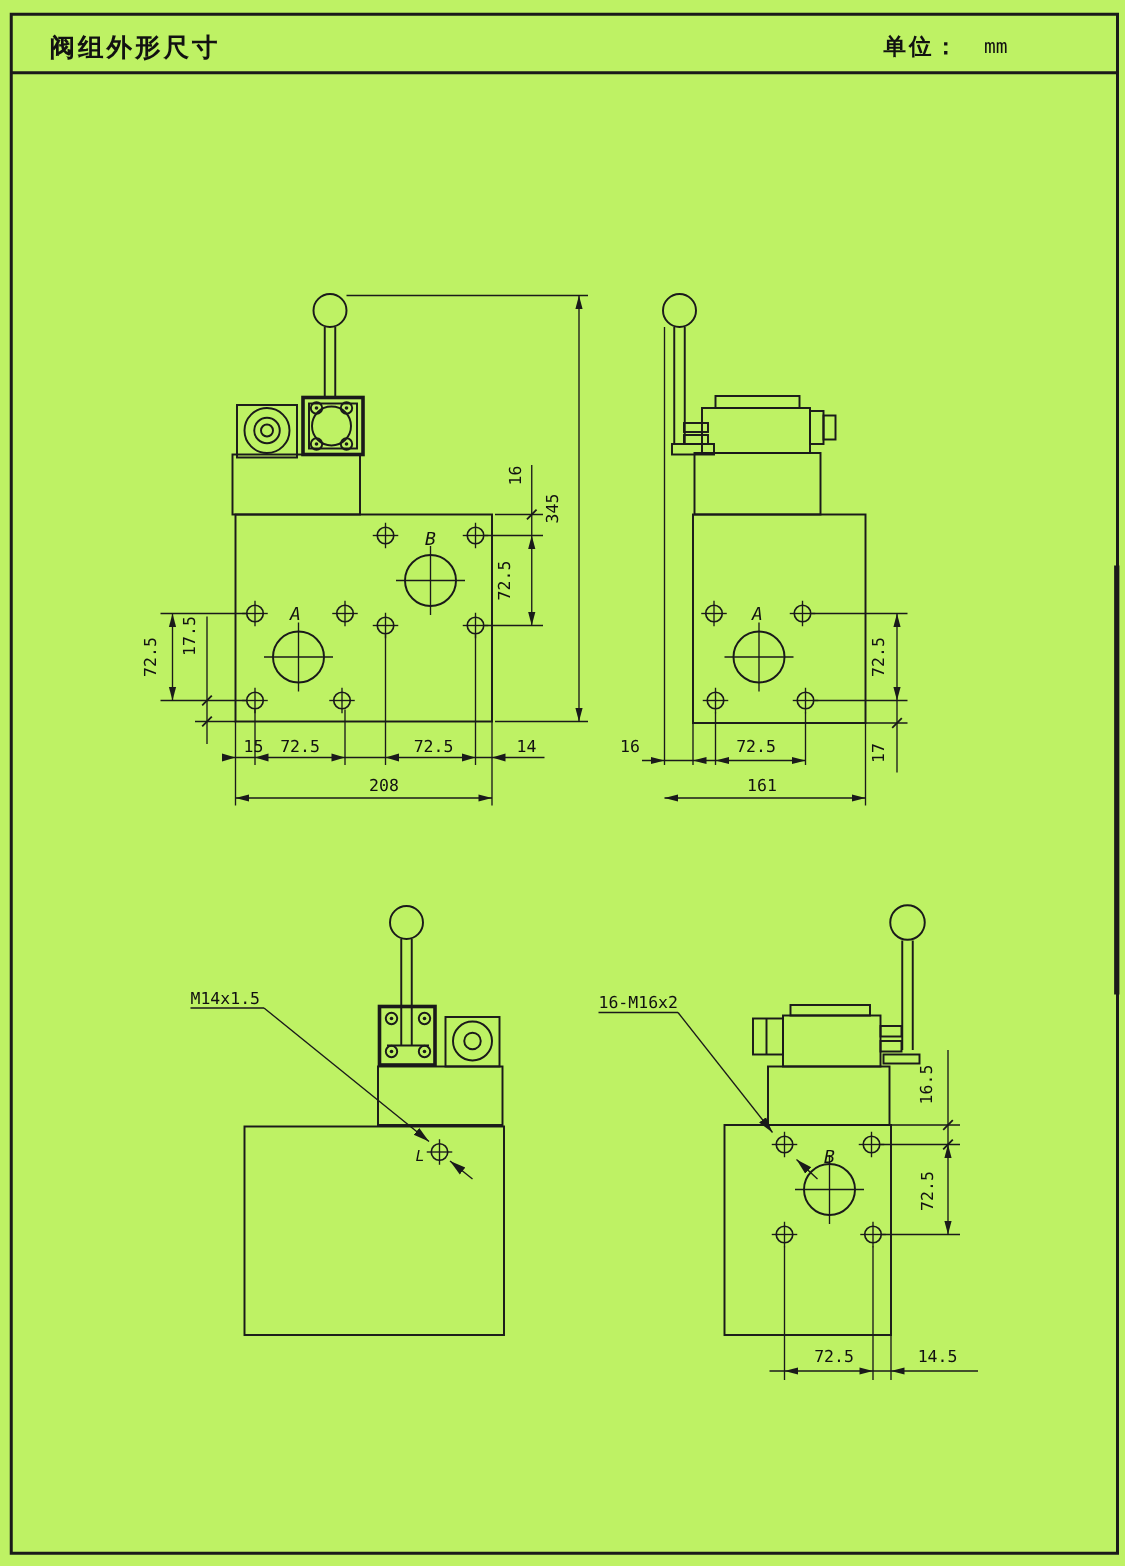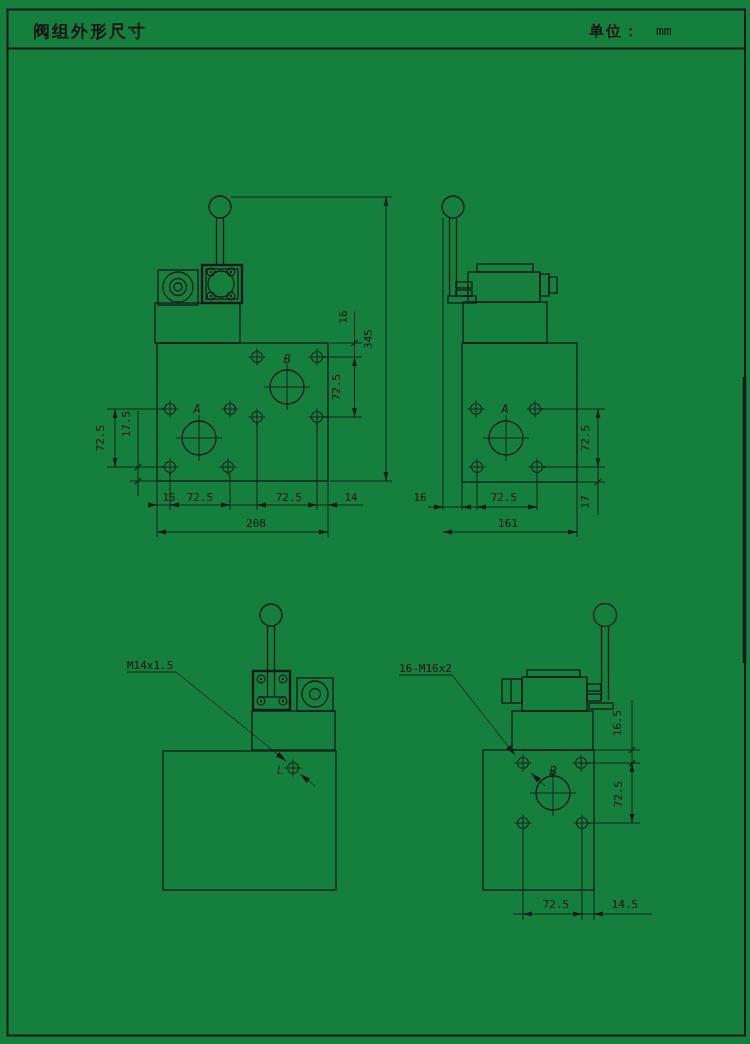--- a/index.html
+++ b/index.html
@@ -1,16 +1,16 @@
 <!DOCTYPE html>
 <html><head>
 <meta charset="utf-8">
 <style>
   html,body{margin:0;padding:0;background:#fff;}
-  .page{position:relative;width:750px;height:1044px;background:#15803d;overflow:hidden;}
+  .page{position:relative;width:750px;height:1044px;background:#bef264;overflow:hidden;}
   svg{display:block;}
   .o {fill:none;stroke:#1a1a1a;stroke-width:1.3;}
   .o2{fill:none;stroke:#1a1a1a;stroke-width:2.4;}
   .d {fill:none;stroke:#1a1a1a;stroke-width:0.9;}
   .fr{fill:none;stroke:#1a1a1a;stroke-width:2;}
   .ar{fill:#1a1a1a;stroke:none;}
   .tk{stroke:#1a1a1a;stroke-width:1.2;}
   .dot{fill:#1a1a1a;}
   text{fill:#111;font-family:"DejaVu Sans Mono",monospace;}
   .dt {font-size:11px;text-anchor:middle;}

